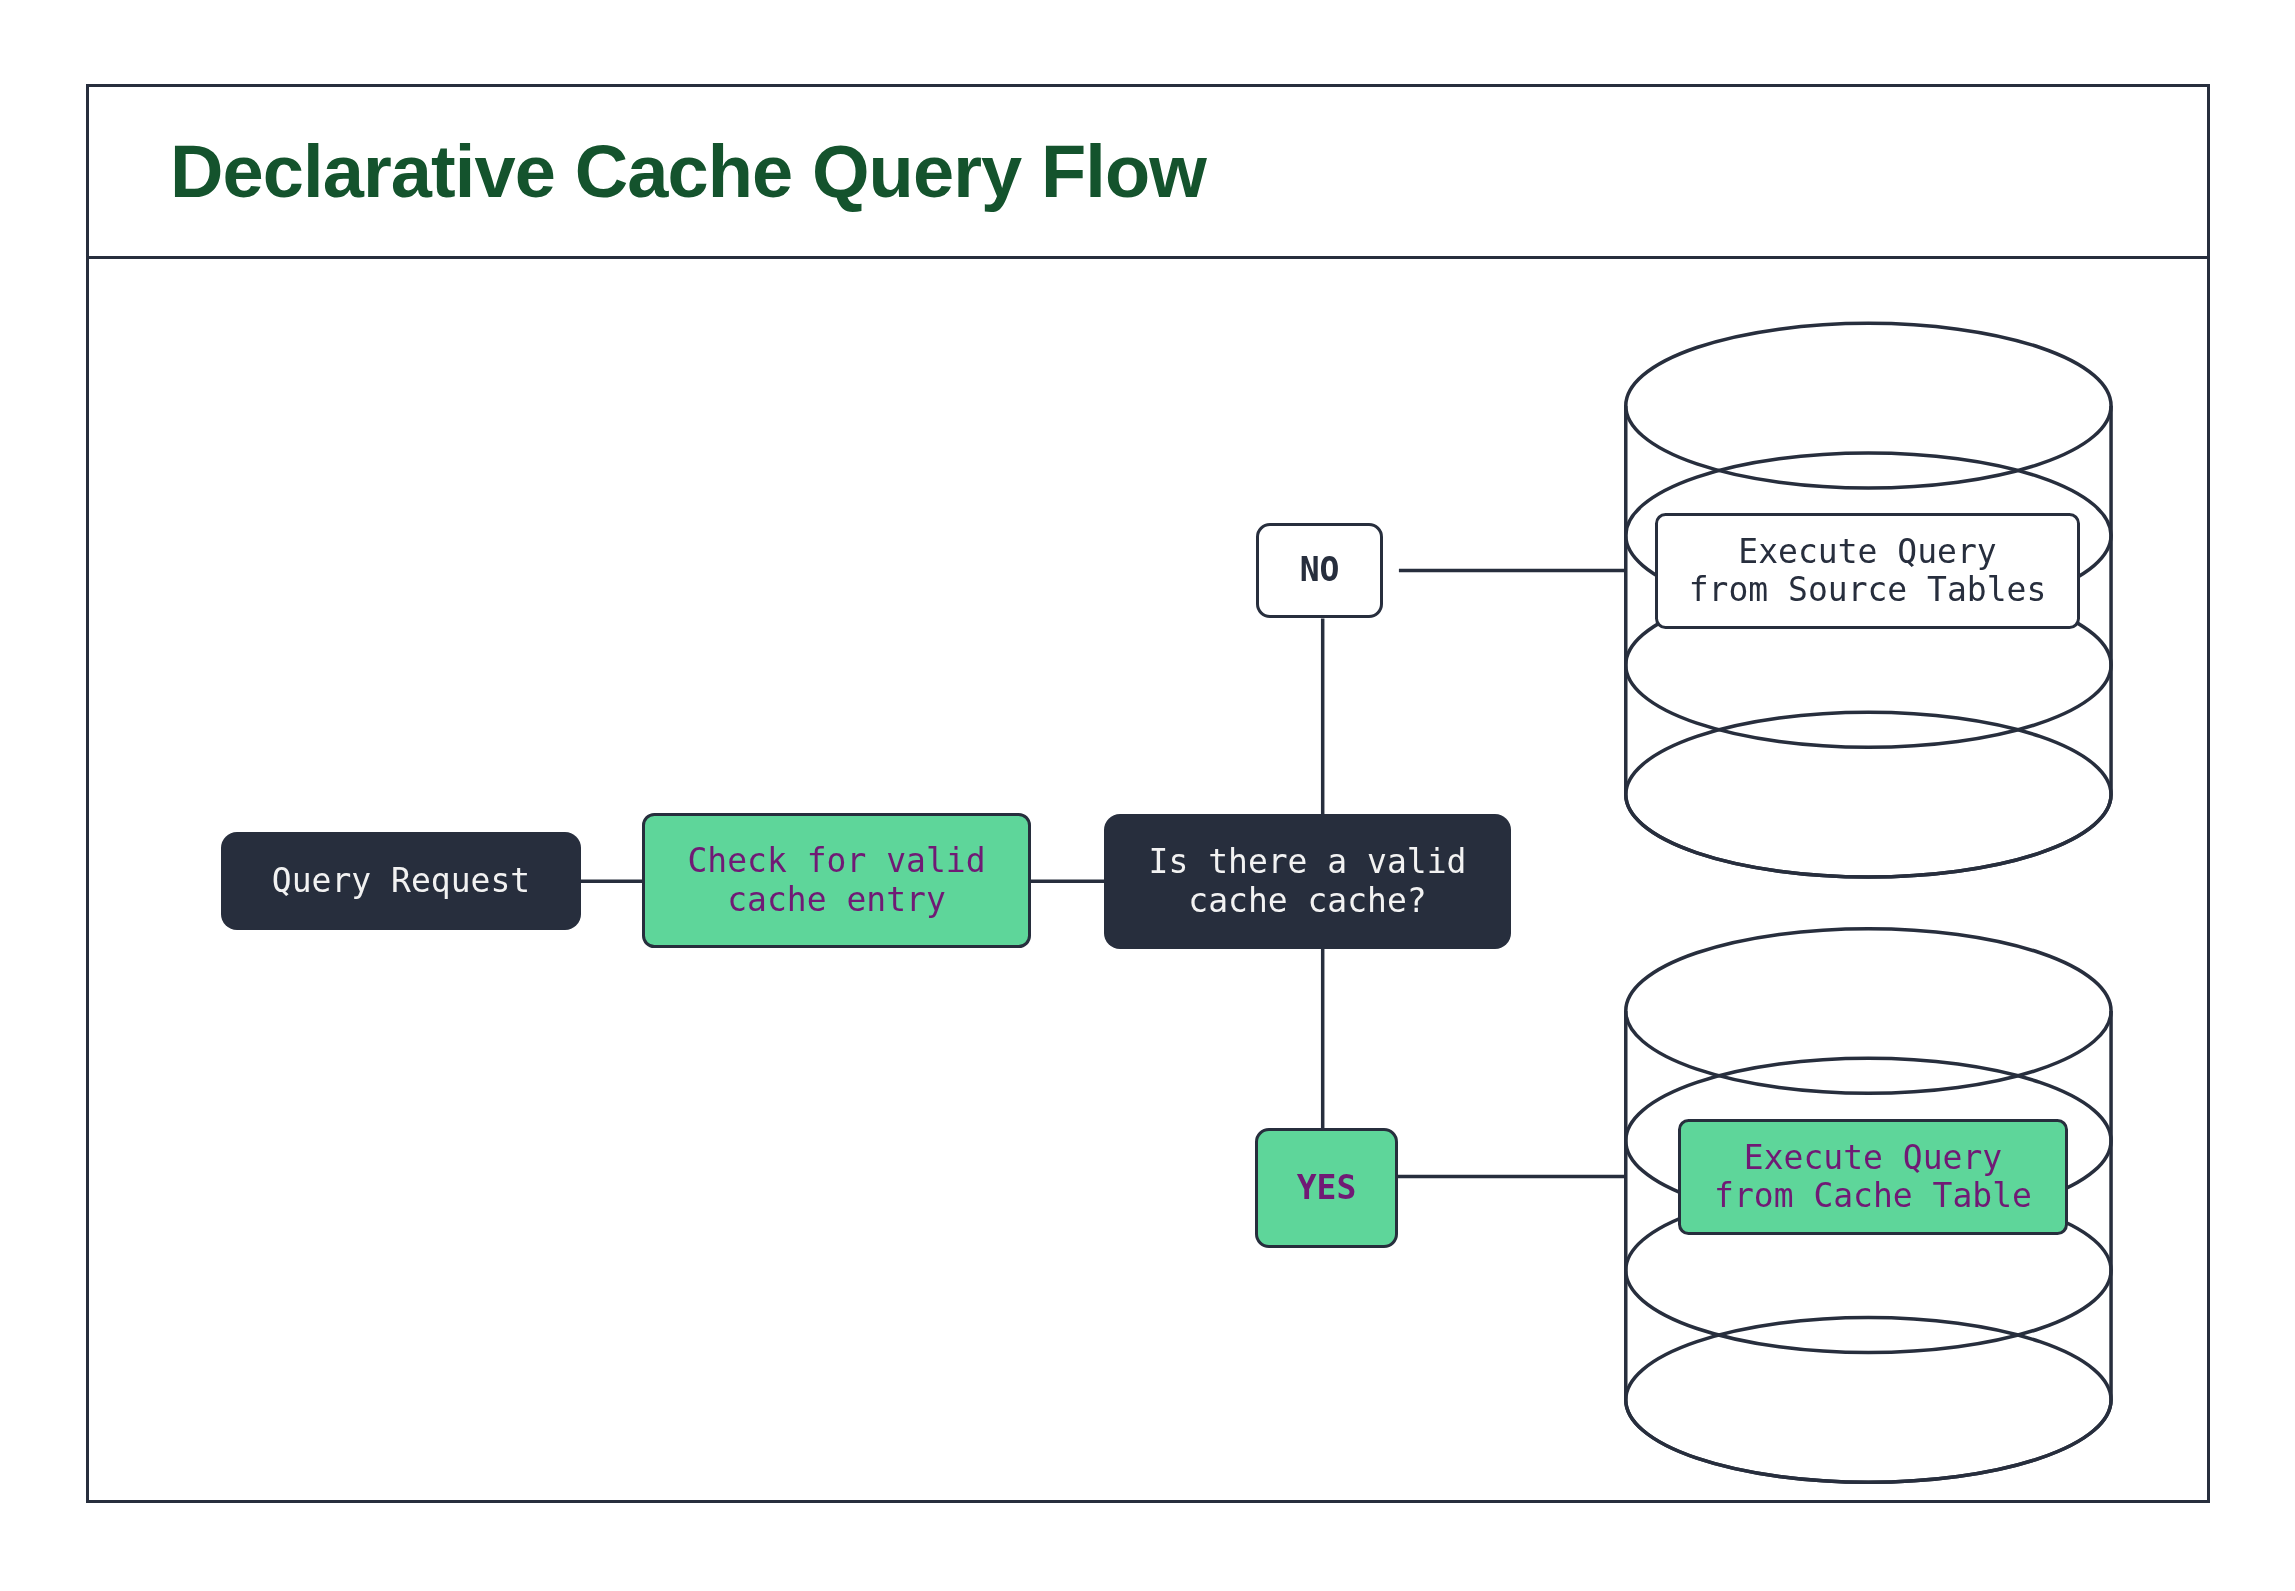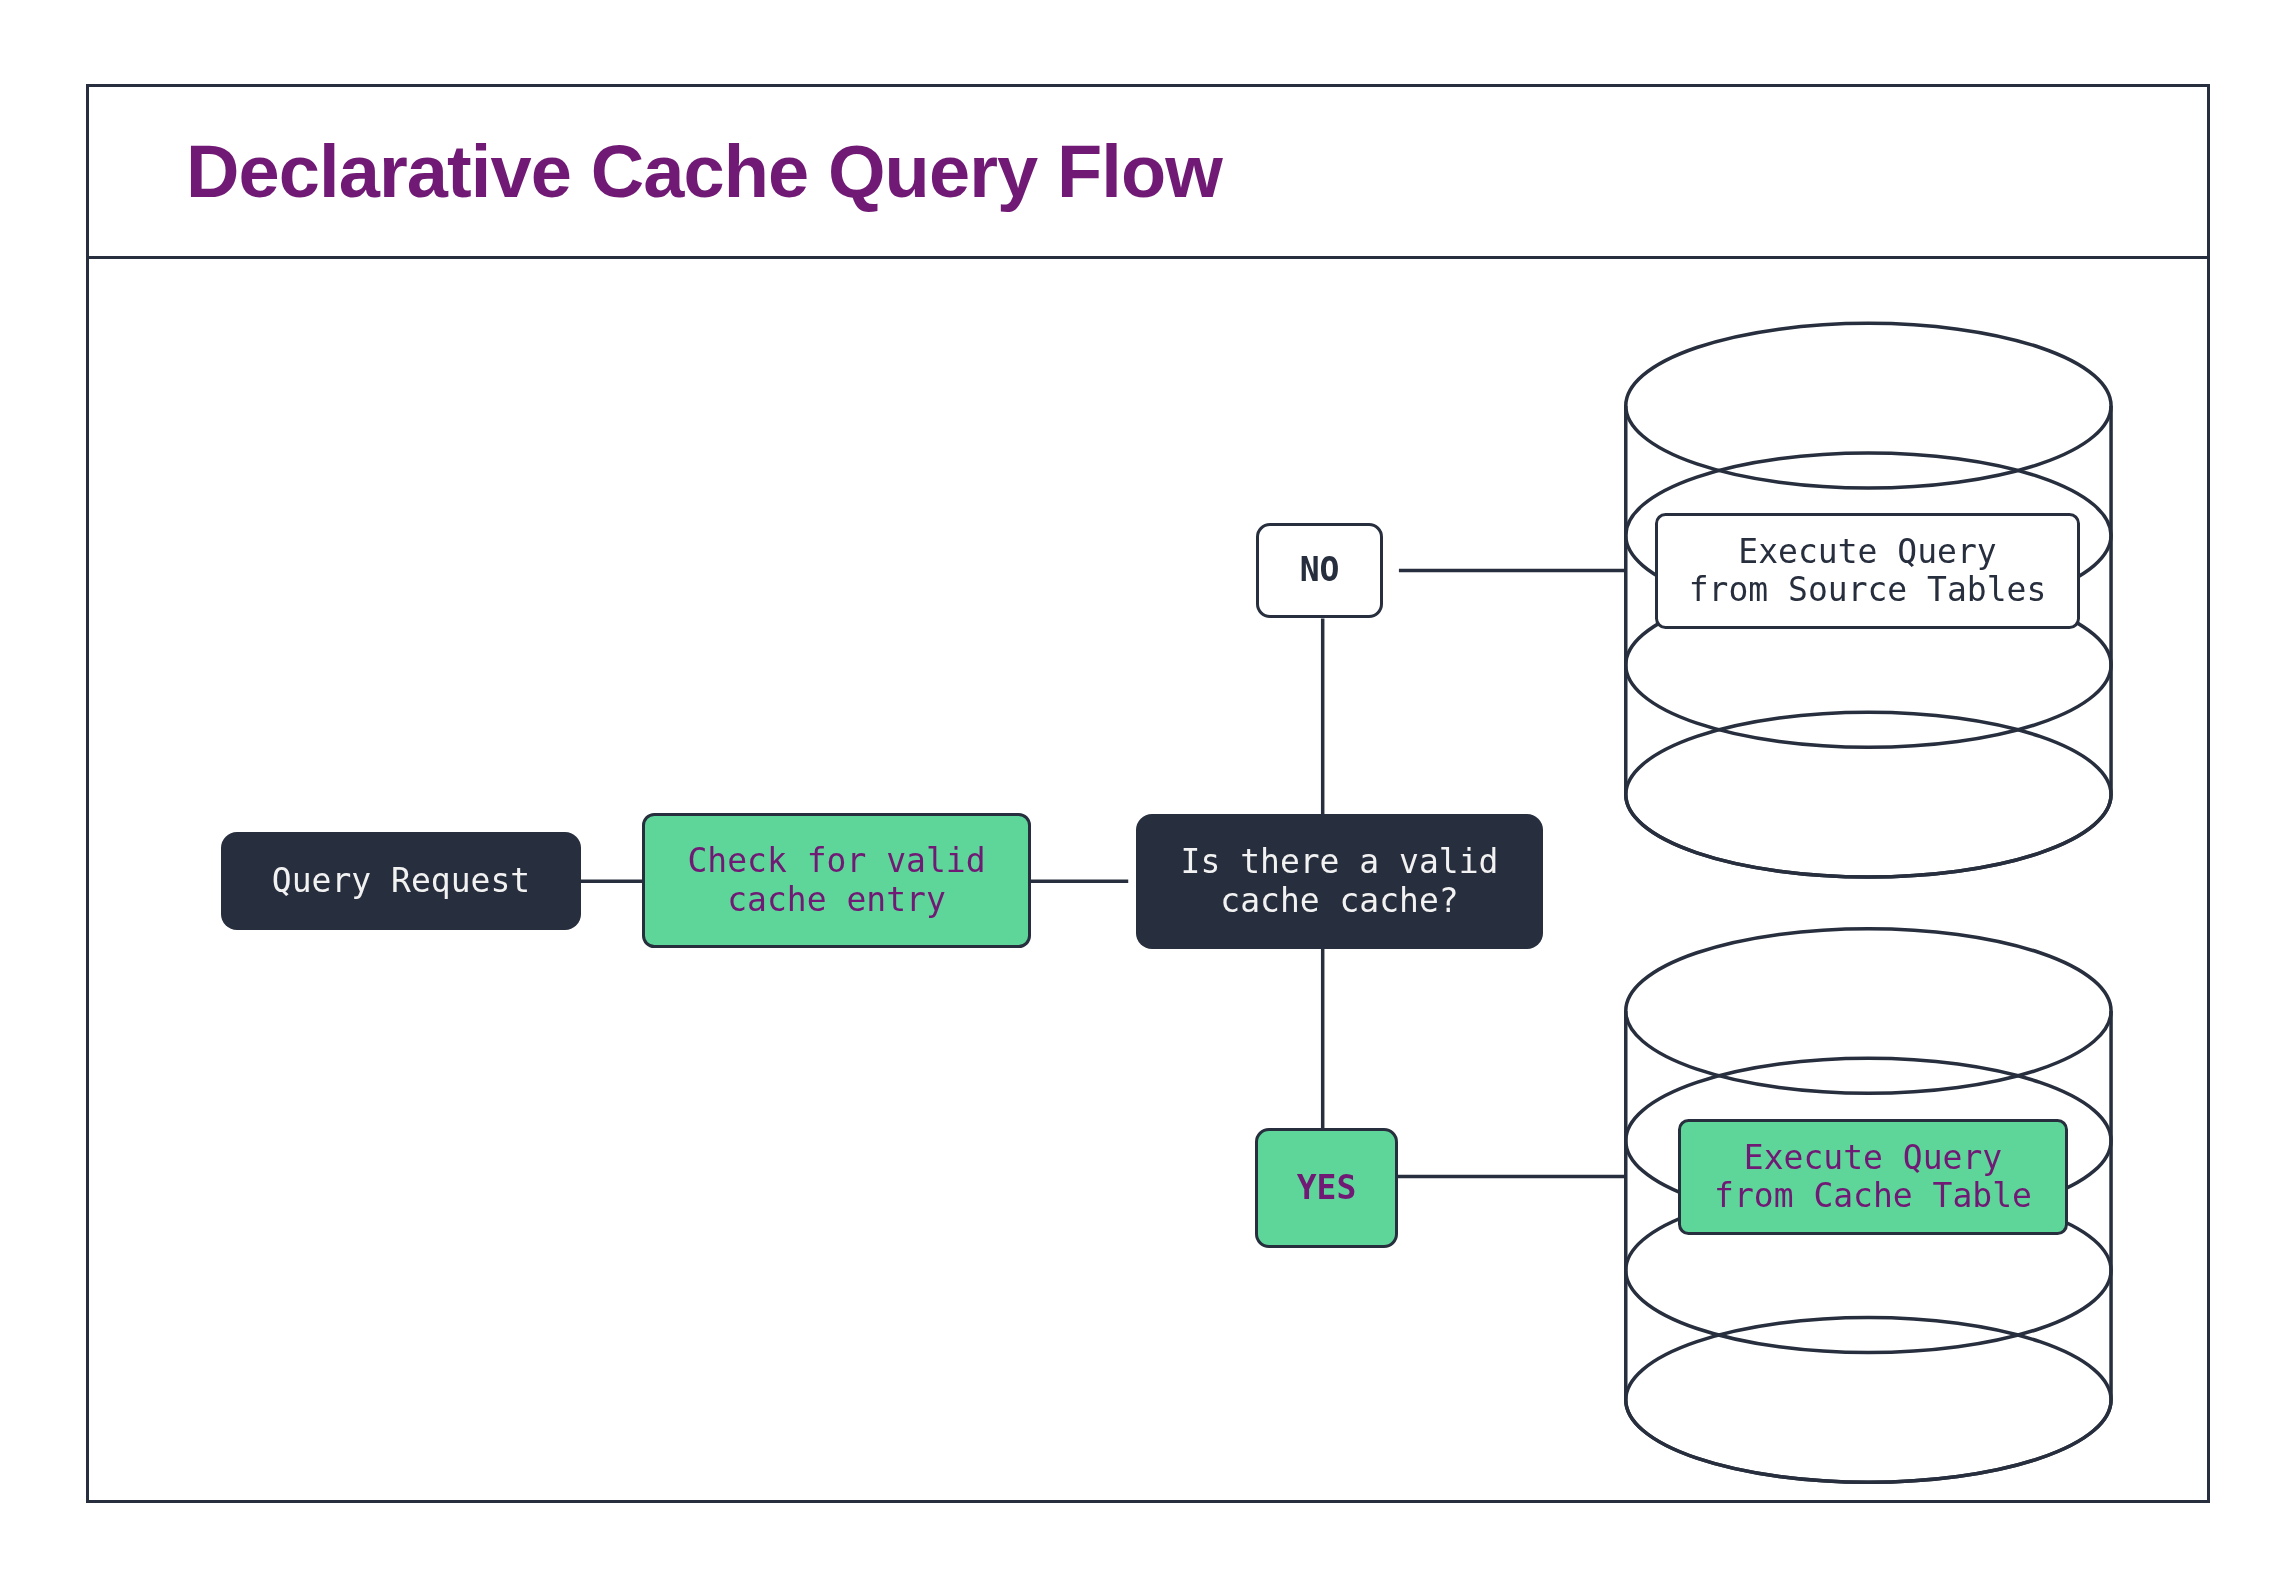--- a/index.html
+++ b/index.html
@@ -24,26 +24,26 @@
   .header {
     position: absolute;
     left: 0; top: 0; right: 0;
     height: 169px;
     border-bottom: 3.5px solid #272E3D;
     display: flex;
     align-items: center;
     padding-left: 81px;
   }
   .header h1 {
-    margin: 16px;
+    margin: 0;
     font-family: "Liberation Sans", sans-serif;
     font-weight: bold;
     font-size: 74px;
     letter-spacing: -0.9px;
-    color: #701a75;
+    color: #14532d;
   }
 
   
   svg.wires {
     position: absolute;
     left: 0; top: 0;
     width: 2295px; height: 1591px;
     pointer-events: none;
   }
   .stroke { stroke: #272E3D; stroke-width: 4; fill: none; }
@@ -62,21 +62,21 @@
     z-index: 2;
   }
   .node .ln { white-space: nowrap; }
   .dark  { background: #272E3D; color: #F2F2F2; border-radius: 16px; }
   .green { background: #5ED69A; color: #701a75; border: 3.5px solid #272E3D; border-radius: 12.3px; }
   .white { background: #ffffff; color: #272E3D; border: 3.5px solid #272E3D; border-radius: 12.3px; }
   .tag   { font-weight: bold; border-radius: 14px; }
 
   #node-query    { left: 174px;  top: 832px;  width: 360px; height: 98px; margin-left: 47px; }
   #node-check    { left: 642px;  top: 813px;  width: 389px; height: 135px; }
-  #node-decision { left: 1136px; top: 814px;  width: 407px; height: 135px; }
+  #node-decision { left: 1104px; top: 814px;  width: 407px; height: 135px; }
   #node-no       { left: 1256px; top: 523px;  width: 127px; height: 95px; }
   #node-yes      { left: 1255px; top: 1128px; width: 143px; height: 120px; }
   #label-source  { left: 1655px; top: 513px;  width: 425px; height: 116px; border-radius: 10.5px; }
   #label-cache   { left: 1678px; top: 1119px; width: 390px; height: 116px; border-radius: 10.5px; }
 </style>
 </head>
 <body>
 
 <div class="canvas">
 

